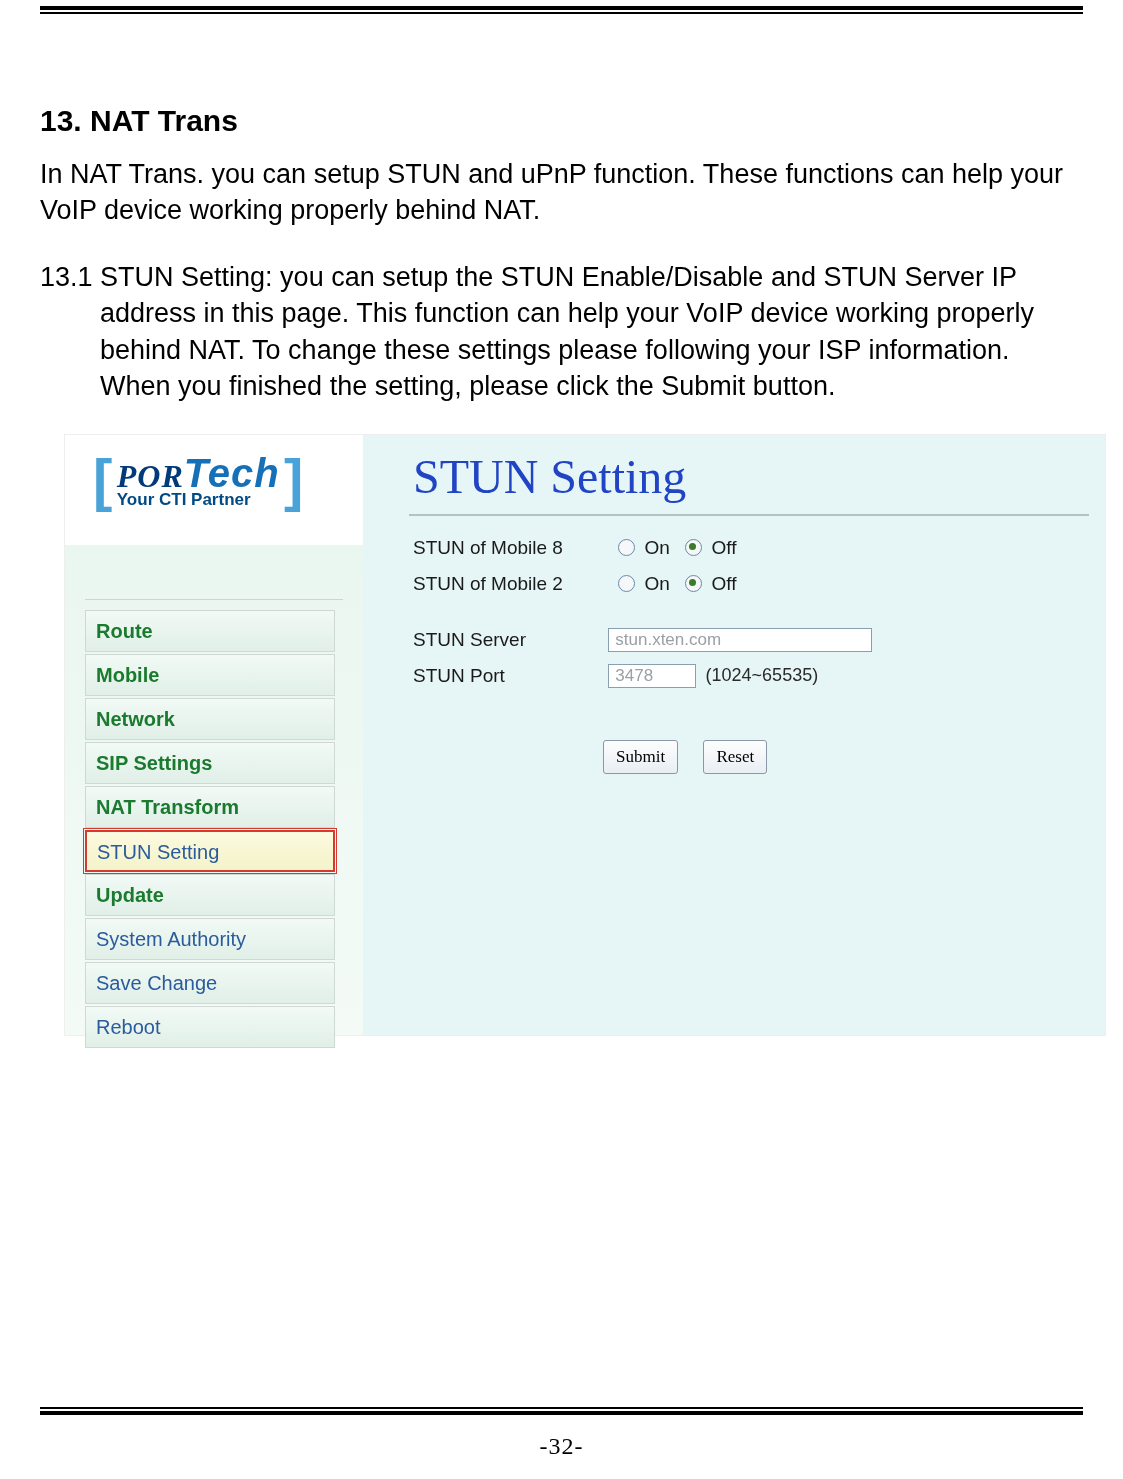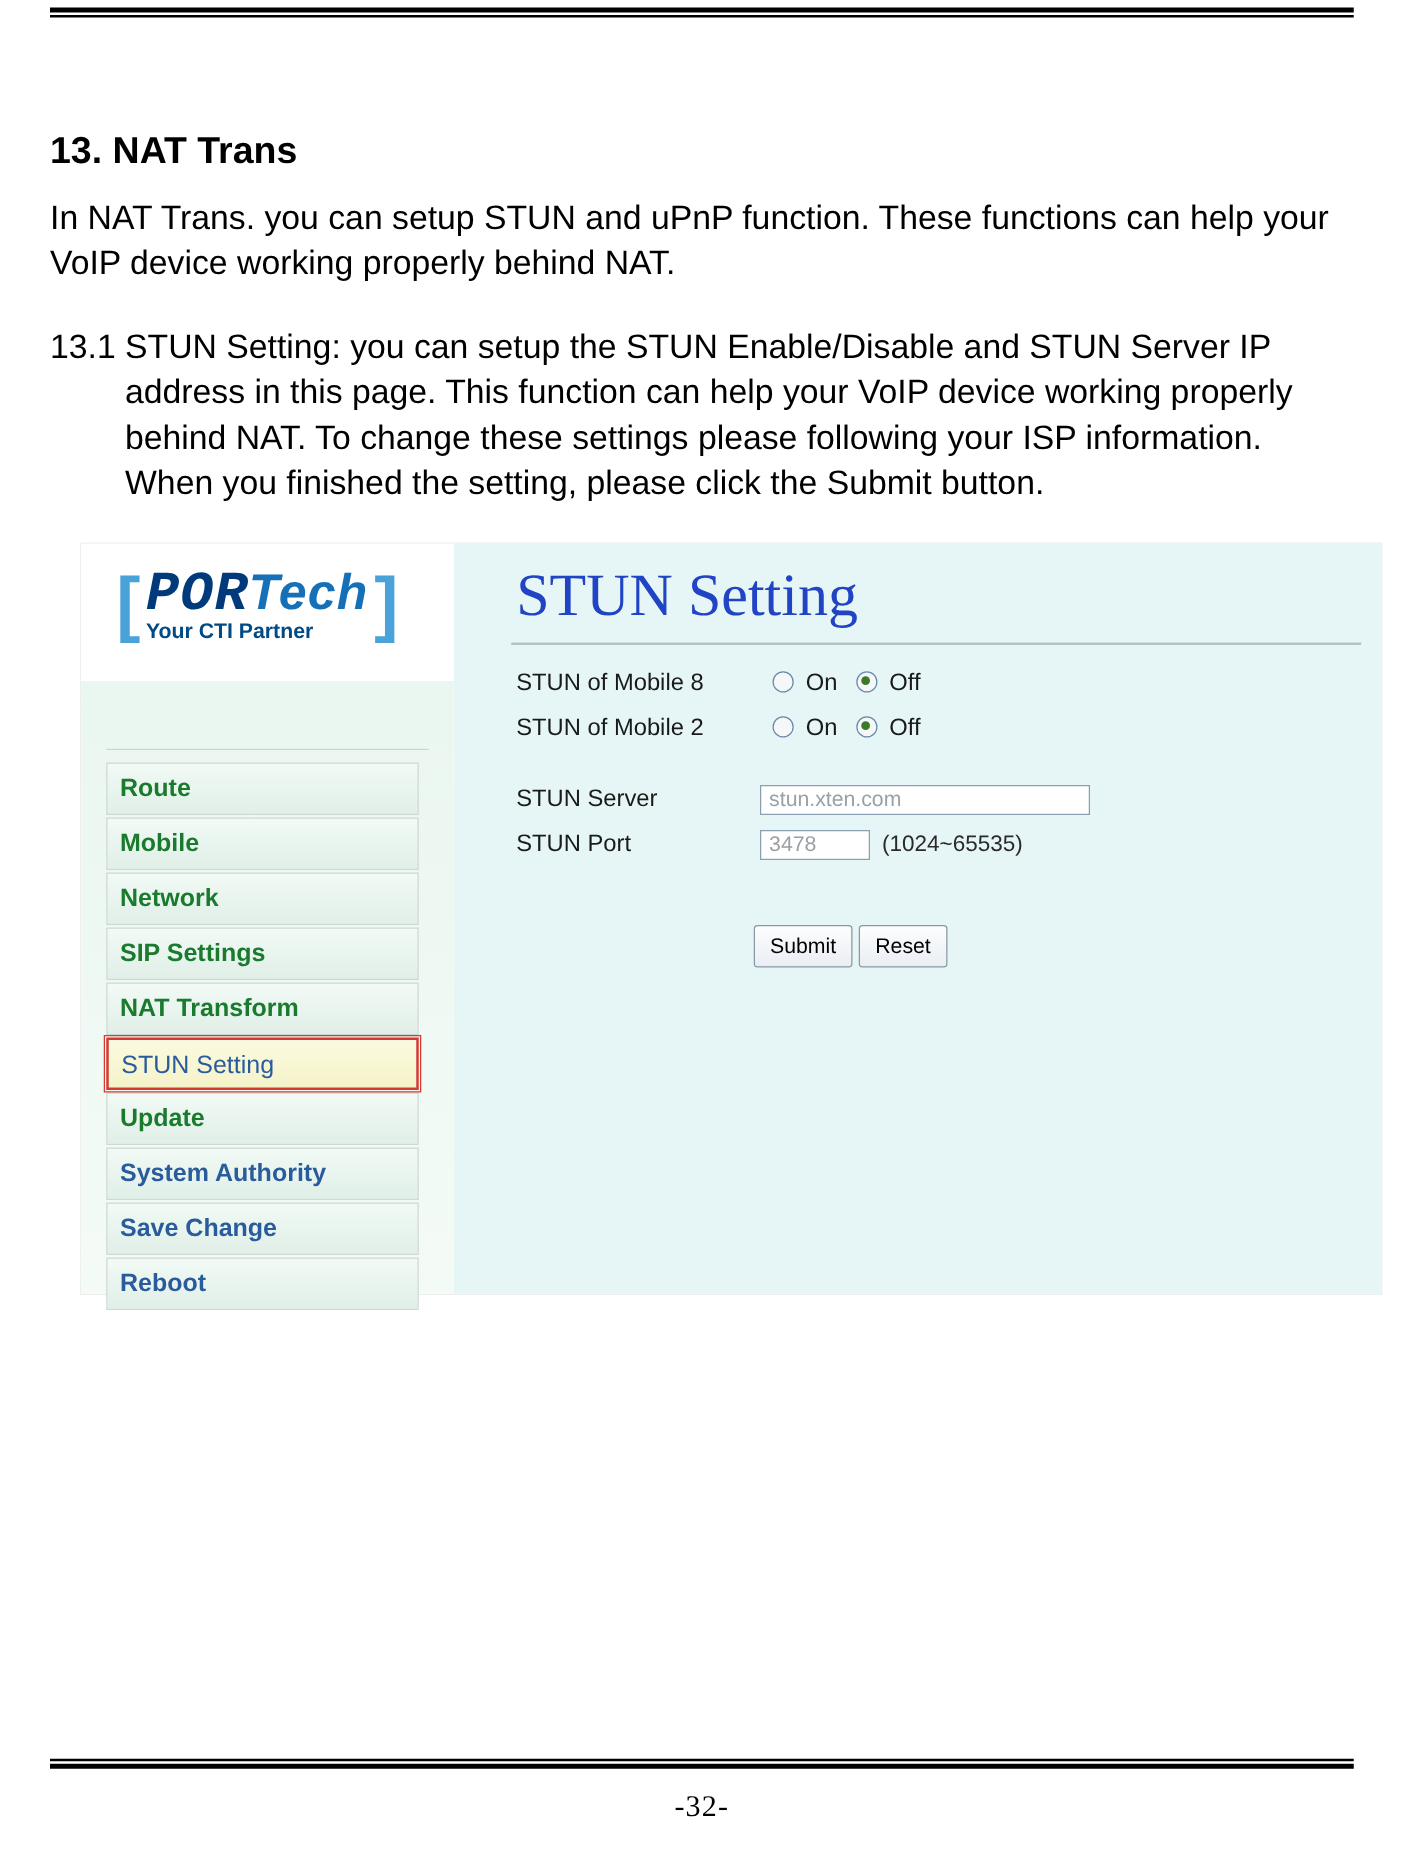--- a/index.html
+++ b/index.html
@@ -72,23 +72,23 @@
     font-weight: bold;
     vertical-align: middle;
     line-height: 1;
   }
   .logo-main {
     display: inline-block;
     vertical-align: middle;
     position: relative;
   }
   .logo-por {
-    font-family: Liberation Mono, monospace;
+    font-family: Liberation Serif, serif;
     font-weight: 900;
-    font-size: 44px;
+    font-size: 32px;
     color: #003a7a;
     font-style: italic;
     letter-spacing: 1px;
   }
   .logo-tech {
     font-family: "Arial Black", Arial, sans-serif;
     font-weight: 900;
     font-size: 40px;
     color: #1670b8;
     font-style: italic;
@@ -120,21 +120,21 @@
     line-height: 40px;
     padding: 0 10px;
     font-size: 20px;
     border: 1px solid #cfd8d4;
     background: linear-gradient(to bottom,#f2faf6,#e0efe7);
     color: #1a7a2e;
     font-weight: bold;
     margin-bottom: 2px;
     cursor: pointer;
   }
-  .menu-item.blue { color: #2a5b9c; font-weight: bold; }
+  .menu-item.blue { color: #2a5b9c; font-weight: normal; }
   .submenu-item {
     background: linear-gradient(to bottom,#fbfadf,#f5f3c9);
     color: #2a5b9c;
     font-weight: normal;
     border: 2px solid #d43a2f;
     outline: 1px solid #d43a2f;
     outline-offset: 1px;
     width: 250px;
   }
   
@@ -200,22 +200,23 @@
   .txt.server { width: 264px; }
   .txt.port { width: 88px; }
   .range { color: #2a2a2a; font-size: 18px; margin-left: 4px; }
   .btnrow { margin-top: 40px; margin-left: 190px; }
   .btn {
     border: 1px solid #8a98a6;
     background: linear-gradient(to bottom,#fdfdfd,#e9eef4);
     border-radius: 3px;
     font-size: 17px;
     padding: 6px 12px;
-    margin-right: 0;
+    margin-right: 20px;
     cursor: pointer;
+    font-family: Liberation Serif, serif;
   }
   .bottom-rules {
     position: absolute;
     left: 40px; right: 40px;
     bottom: 70px;
   }
   .bottom-rule1 { border-top: 2px solid #000; margin-bottom: 2px; }
   .bottom-rule2 { border-top: 4px solid #000; }
   .pgnum {
     position: absolute;

